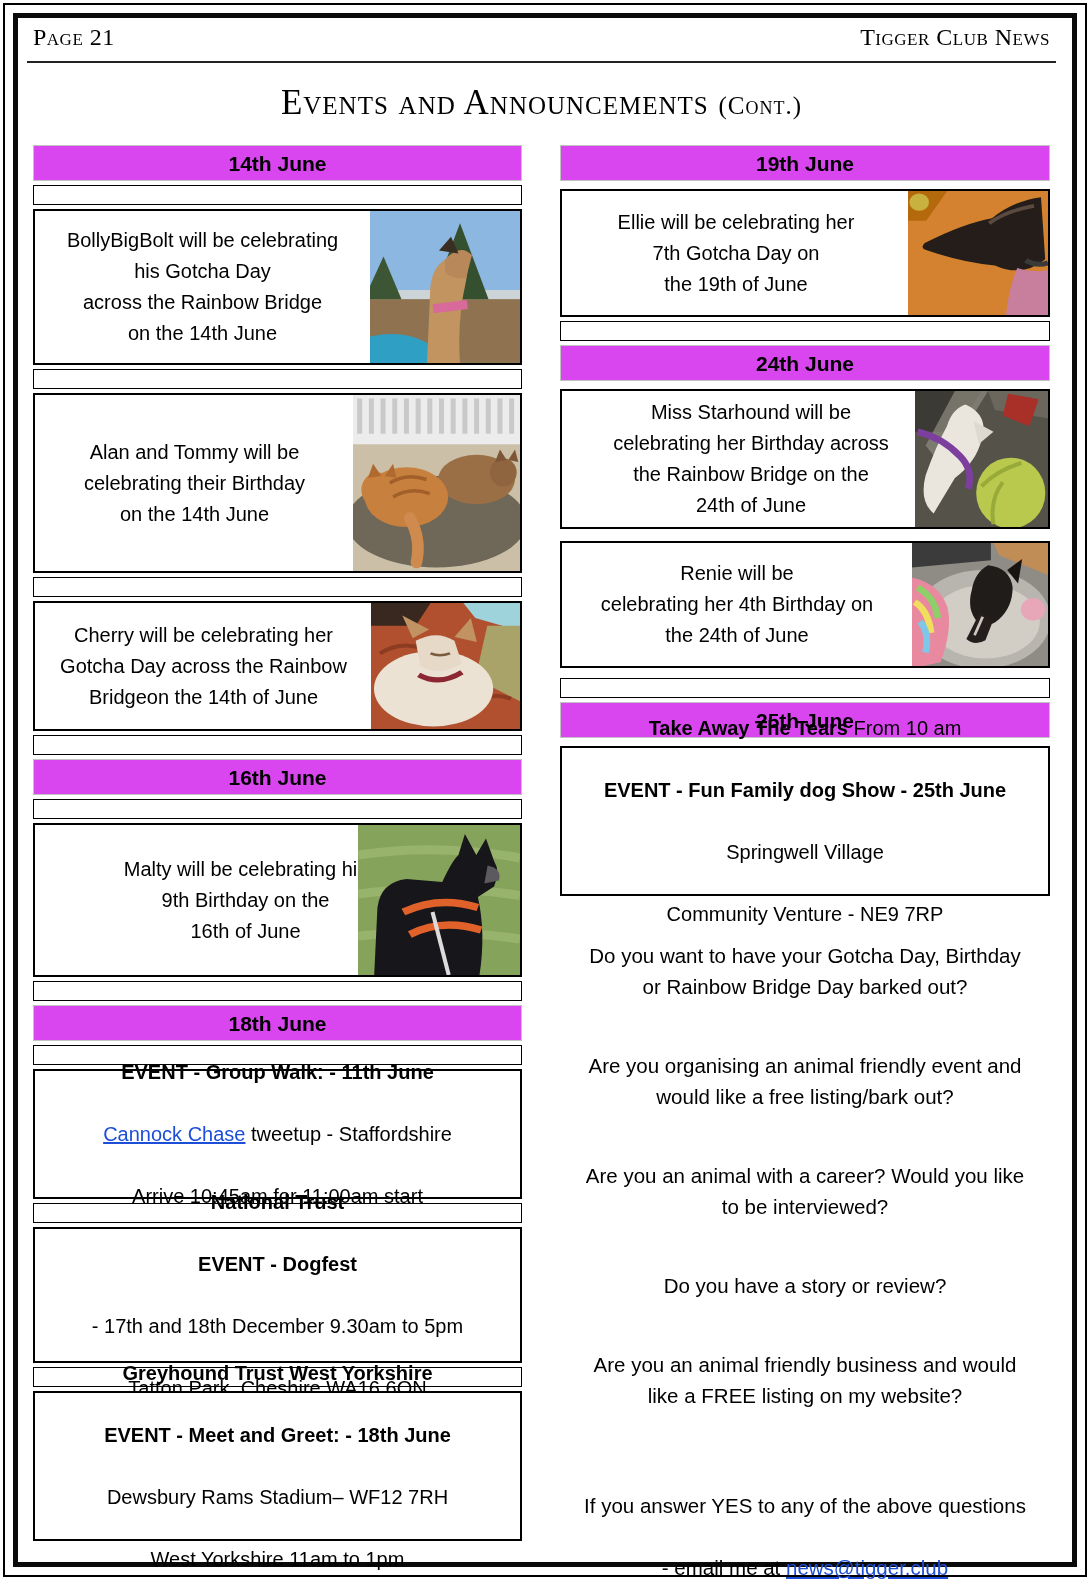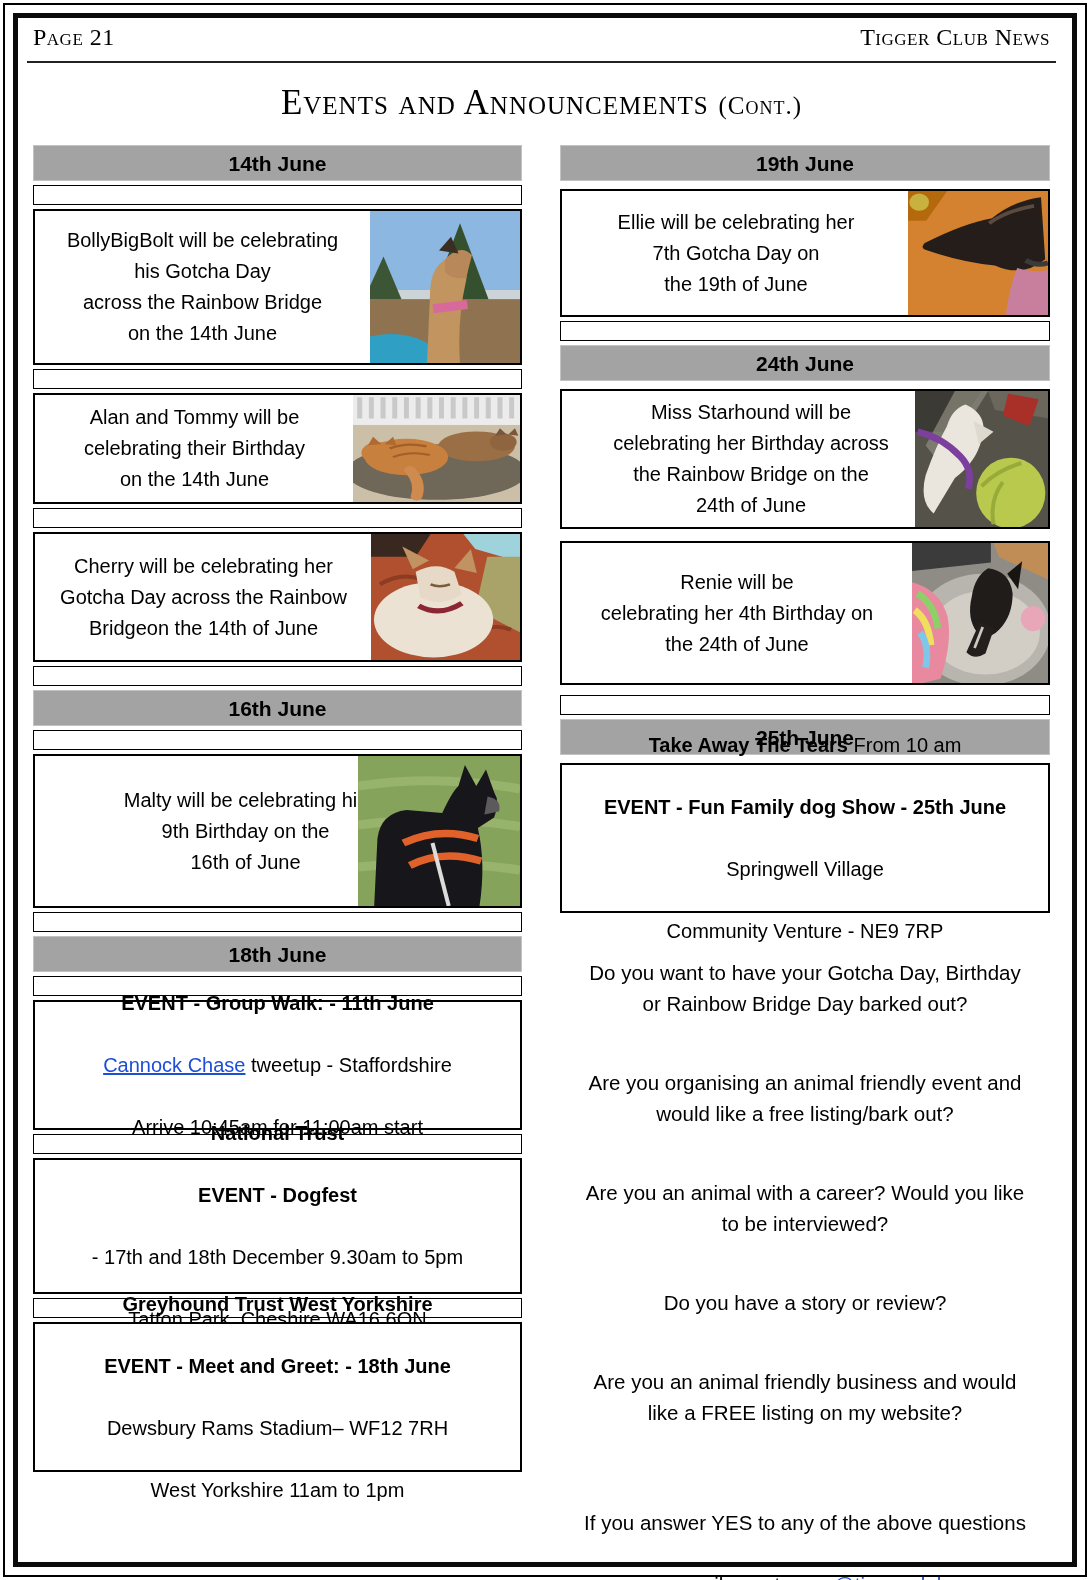--- a/index.html
+++ b/index.html
@@ -26,21 +26,21 @@
     font-size:35px; letter-spacing:1px;
   }
   .title .cont { font-size:25px; }
 
   .columns { display:flex; justify-content:space-between; margin-top:22px; }
   .col-left  { width:489px; }
   .col-right { width:490px; }
 
   .date-header {
     height:36px; line-height:36px; box-sizing:border-box;
-    background:#a3a3a3; border:1px solid #c3c3c3;
+    background:#d946ef; border:1px solid #c3c3c3;
     text-align:center; font-weight:bold; font-size:21px;
   }
   .spacer-row { height:20px; box-sizing:border-box; border:1px solid #000; margin:4px 0; background:#fff; }
 
   .box {
     position:relative; box-sizing:border-box; border:2px solid #000; background:#fff;
     display:flex; align-items:center;
   }
   .txt { flex:1; text-align:center; font-size:20px; line-height:31px; white-space:pre-line; padding:4px 8px; }
   .line { text-align:center; }
@@ -99,21 +99,21 @@
             <ellipse cx="14" cy="98" rx="32" ry="17" fill="#2f9fc4"></ellipse>
             <path d="M38 100 L40 55 Q40 38 50 32 Q62 26 66 34 L64 46 Q58 72 60 100 Z" fill="#c2945f"></path>
             <path d="M50 32 Q60 21 68 29 L64 44 Q54 45 50 40 Z" fill="#b8875a"></path>
             <path d="M46 26 L54 17 L59 28 Z" fill="#3a2d22"></path>
             <rect x="42" y="60" width="23" height="6" fill="#d86a9b" transform="rotate(-7 53 63)"></rect>
           </svg>
         </div>
       </div>
       <div class="spacer-row"></div>
 
-      <div class="box" style="height:111px">
+      <div class="box" style="height:180px">
         <div class="txt" style="padding-right:174px">Alan and Tommy will be
 celebrating their Birthday
 on the 14th June</div>
         <div class="photo" style="width:167px" role="img" aria-label="two ginger cats lying together beside a white radiator">
           <svg viewBox="0 0 100 100" preserveAspectRatio="none">
             <rect x="0" y="0" width="100" height="30" fill="#ececec"></rect>
             <path d="M4 2 V22 M11 2 V22 M18 2 V22 M25 2 V22 M32 2 V22 M39 2 V22 M46 2 V22 M53 2 V22 M60 2 V22 M67 2 V22 M74 2 V22 M81 2 V22 M88 2 V22 M95 2 V22" stroke="#c9c9c9" stroke-width="3" fill="none"></path>
             <rect x="0" y="28" width="100" height="72" fill="#cbbfa8"></rect>
             <ellipse cx="50" cy="72" rx="54" ry="26" fill="#6f6757"></ellipse>
             <ellipse cx="74" cy="48" rx="23" ry="14" fill="#9b6f45"></ellipse>
@@ -242,21 +242,21 @@
             <path d="M30 0 L55 0 L20 55 L8 40 Z" fill="#8f8c80" opacity="0.7"></path>
             <path d="M38 10 Q56 18 50 36 Q46 52 30 64 L14 90 Q3 81 8 62 Q16 40 24 26 Q28 13 38 10 Z" fill="#eae6dd"></path>
             <path d="M44 22 L59 30 L48 39 Z" fill="#ded9cf"></path>
             <path d="M2 30 Q20 34 34 48 Q44 58 40 72" stroke="#7c3f9e" stroke-width="5" fill="none"></path>
             <circle cx="72" cy="75" r="26" fill="#b8c94e"></circle>
             <path d="M50 70 Q62 58 80 53 M59 98 Q56 80 66 67" stroke="#98aa38" stroke-width="3" fill="none"></path>
           </svg>
         </div>
       </div>
 
-      <div class="box mt12" style="height:144px">
+      <div class="box mt12" style="height:127px">
         <div class="txt" style="padding-right:144px">Renie will be
 celebrating her 4th Birthday  on
 the 24th of June</div>
         <div class="photo" style="width:136px" role="img" aria-label="black dog lying in a grey dog bed with a rainbow striped blanket">
           <svg viewBox="0 0 100 100" preserveAspectRatio="none">
             <rect x="0" y="0" width="100" height="100" fill="#8f8c86"></rect>
             <path d="M60 0 H100 V26 L64 10 Z" fill="#bf8d55"></path>
             <path d="M0 0 H58 V14 L0 20 Z" fill="#3b3b3b"></path>
             <ellipse cx="52" cy="62" rx="50" ry="40" fill="#b8b4ae"></ellipse>
             <ellipse cx="54" cy="64" rx="40" ry="30" fill="#d2cec6"></ellipse>

